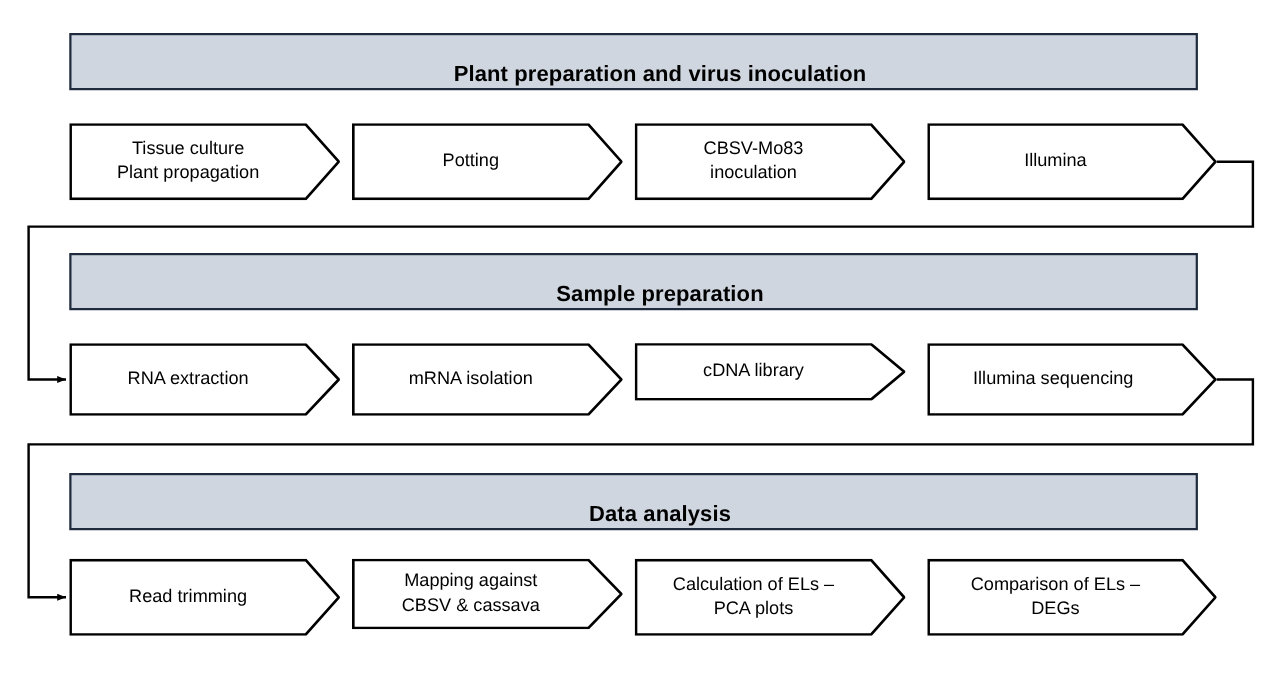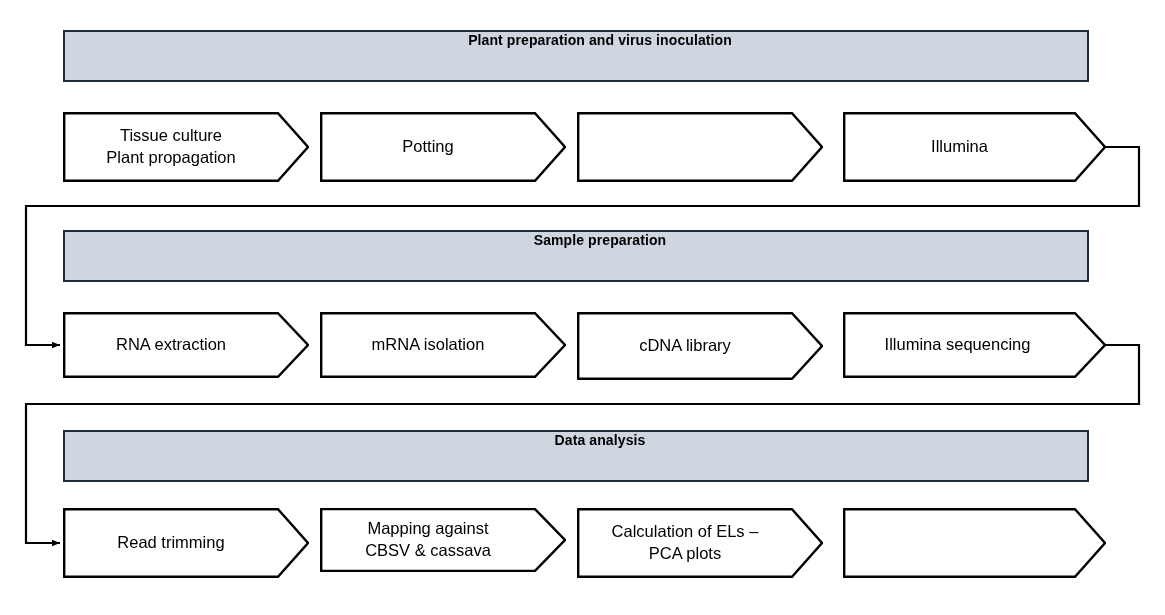--- a/index.html
+++ b/index.html
@@ -26,25 +26,25 @@
     width: 1165px;
     height: 615px;
     pointer-events: none;
   }
   .section-header {
     position: absolute;
     box-sizing: border-box;
     background: #cfd6df;
     border: 2px solid #1f2a3c;
     display: flex;
-    align-items: flex-start;
+    align-items: flex-end;
     justify-content: center;
     text-align: center;
     font-weight: bold;
-    font-size: 14px;
+    font-size: 20px;
     letter-spacing: 0.1px;
     color: #000000;
     padding-left: 48px;
   }
   .chev {
     position: absolute;
     box-sizing: border-box;
     background: #ffffff;
   }
   .chev .shape {
@@ -106,20 +106,22 @@
     <svg class="shape" viewBox="0 0 246 70" preserveAspectRatio="none">
       <path d="M1.2,1.2 L215,1.2 L245,35 L215,68.8 L1.2,68.8 Z" fill="#ffffff" stroke="#000000" stroke-width="2.4" vector-effect="non-scaling-stroke"></path>
     </svg>
     <div class="label">Potting</div>
   </div>
 
   <div class="chev" style="left:577px; top:112px; width:246px; height:70px;">
     <svg class="shape" viewBox="0 0 246 70" preserveAspectRatio="none">
       <path d="M1.2,1.2 L215,1.2 L245,35 L215,68.8 L1.2,68.8 Z" fill="#ffffff" stroke="#000000" stroke-width="2.4" vector-effect="non-scaling-stroke"></path>
     </svg>
+    <div class="label">CBSV-Mo83
+inoculation</div>
   </div>
 
   <div class="chev" style="left:843px; top:112px; width:263px; height:70px;">
     <svg class="shape" viewBox="0 0 263 70" preserveAspectRatio="none">
       <path d="M1.2,1.2 L232,1.2 L262,35 L232,68.8 L1.2,68.8 Z" fill="#ffffff" stroke="#000000" stroke-width="2.4" vector-effect="non-scaling-stroke"></path>
     </svg>
     <div class="label">Illumina</div>
   </div>
 
   <div class="section-header" style="left:63px; top:230px; width:1026px; height:52px;">
@@ -133,21 +135,21 @@
     <div class="label">RNA extraction</div>
   </div>
 
   <div class="chev" style="left:320px; top:312px; width:246px; height:66px;">
     <svg class="shape" viewBox="0 0 246 66" preserveAspectRatio="none">
       <path d="M1.2,1.2 L215,1.2 L245,33 L215,64.8 L1.2,64.8 Z" fill="#ffffff" stroke="#000000" stroke-width="2.4" vector-effect="non-scaling-stroke"></path>
     </svg>
     <div class="label">mRNA isolation</div>
   </div>
 
-  <div class="chev" style="left:577px; top:312px; width:246px; height:68px;">
+  <div class="chev" style="left:577px; top:312px; width:246px; height:52px;">
     <svg class="shape" viewBox="0 0 246 66" preserveAspectRatio="none">
       <path d="M1.2,1.2 L215,1.2 L245,33 L215,64.8 L1.2,64.8 Z" fill="#ffffff" stroke="#000000" stroke-width="2.4" vector-effect="non-scaling-stroke"></path>
     </svg>
     <div class="label">cDNA library</div>
   </div>
 
   <div class="chev wide" style="left:843px; top:312px; width:263px; height:66px;">
     <svg class="shape" viewBox="0 0 263 66" preserveAspectRatio="none">
       <path d="M1.2,1.2 L232,1.2 L262,33 L232,64.8 L1.2,64.8 Z" fill="#ffffff" stroke="#000000" stroke-width="2.4" vector-effect="non-scaling-stroke"></path>
     </svg>
@@ -178,15 +180,17 @@
       <path d="M1.2,1.2 L215,1.2 L245,35 L215,68.8 L1.2,68.8 Z" fill="#ffffff" stroke="#000000" stroke-width="2.4" vector-effect="non-scaling-stroke"></path>
     </svg>
     <div class="label">Calculation of ELs –
 PCA plots</div>
   </div>
 
   <div class="chev" style="left:843px; top:508px; width:263px; height:70px;">
     <svg class="shape" viewBox="0 0 263 70" preserveAspectRatio="none">
       <path d="M1.2,1.2 L232,1.2 L262,35 L232,68.8 L1.2,68.8 Z" fill="#ffffff" stroke="#000000" stroke-width="2.4" vector-effect="non-scaling-stroke"></path>
     </svg>
+    <div class="label">Comparison of ELs –
+DEGs</div>
   </div>
 
 </div>
 
 </body></html>

